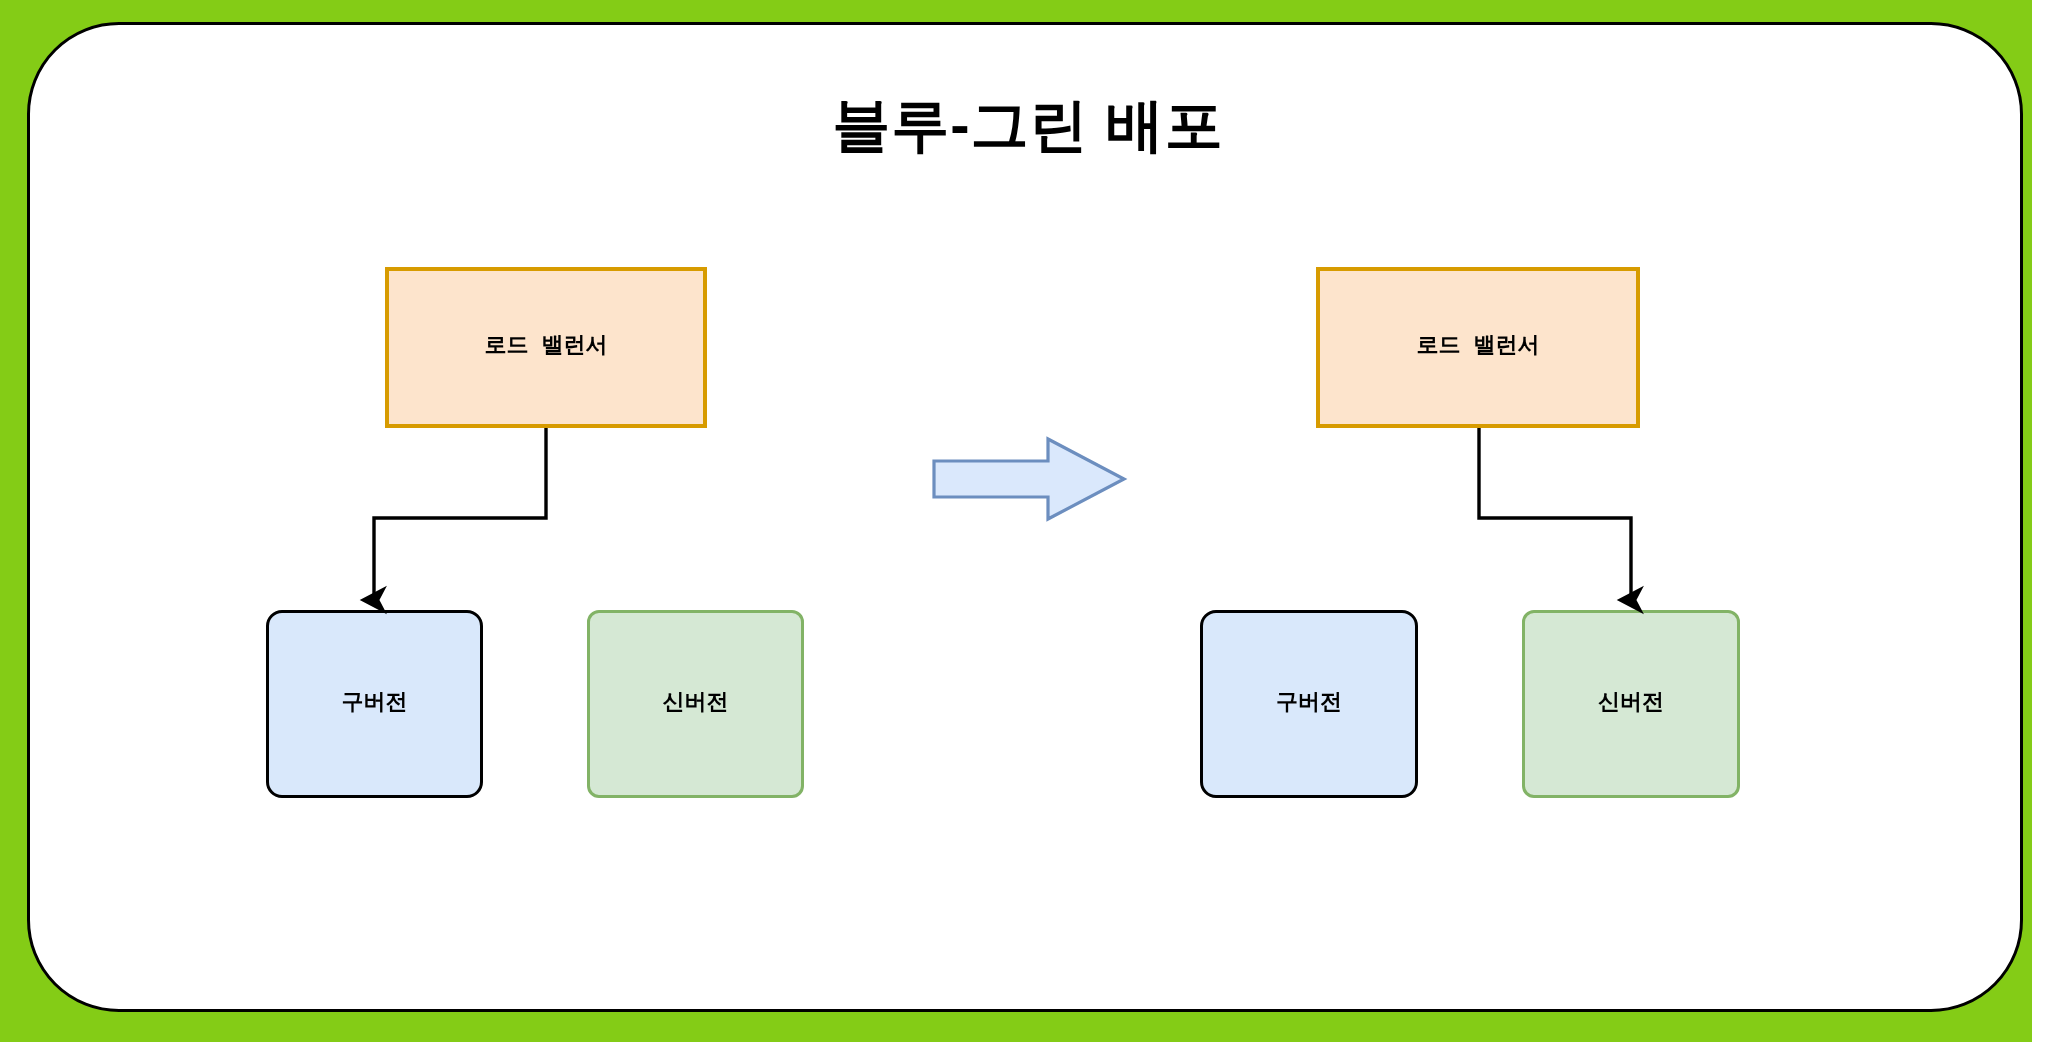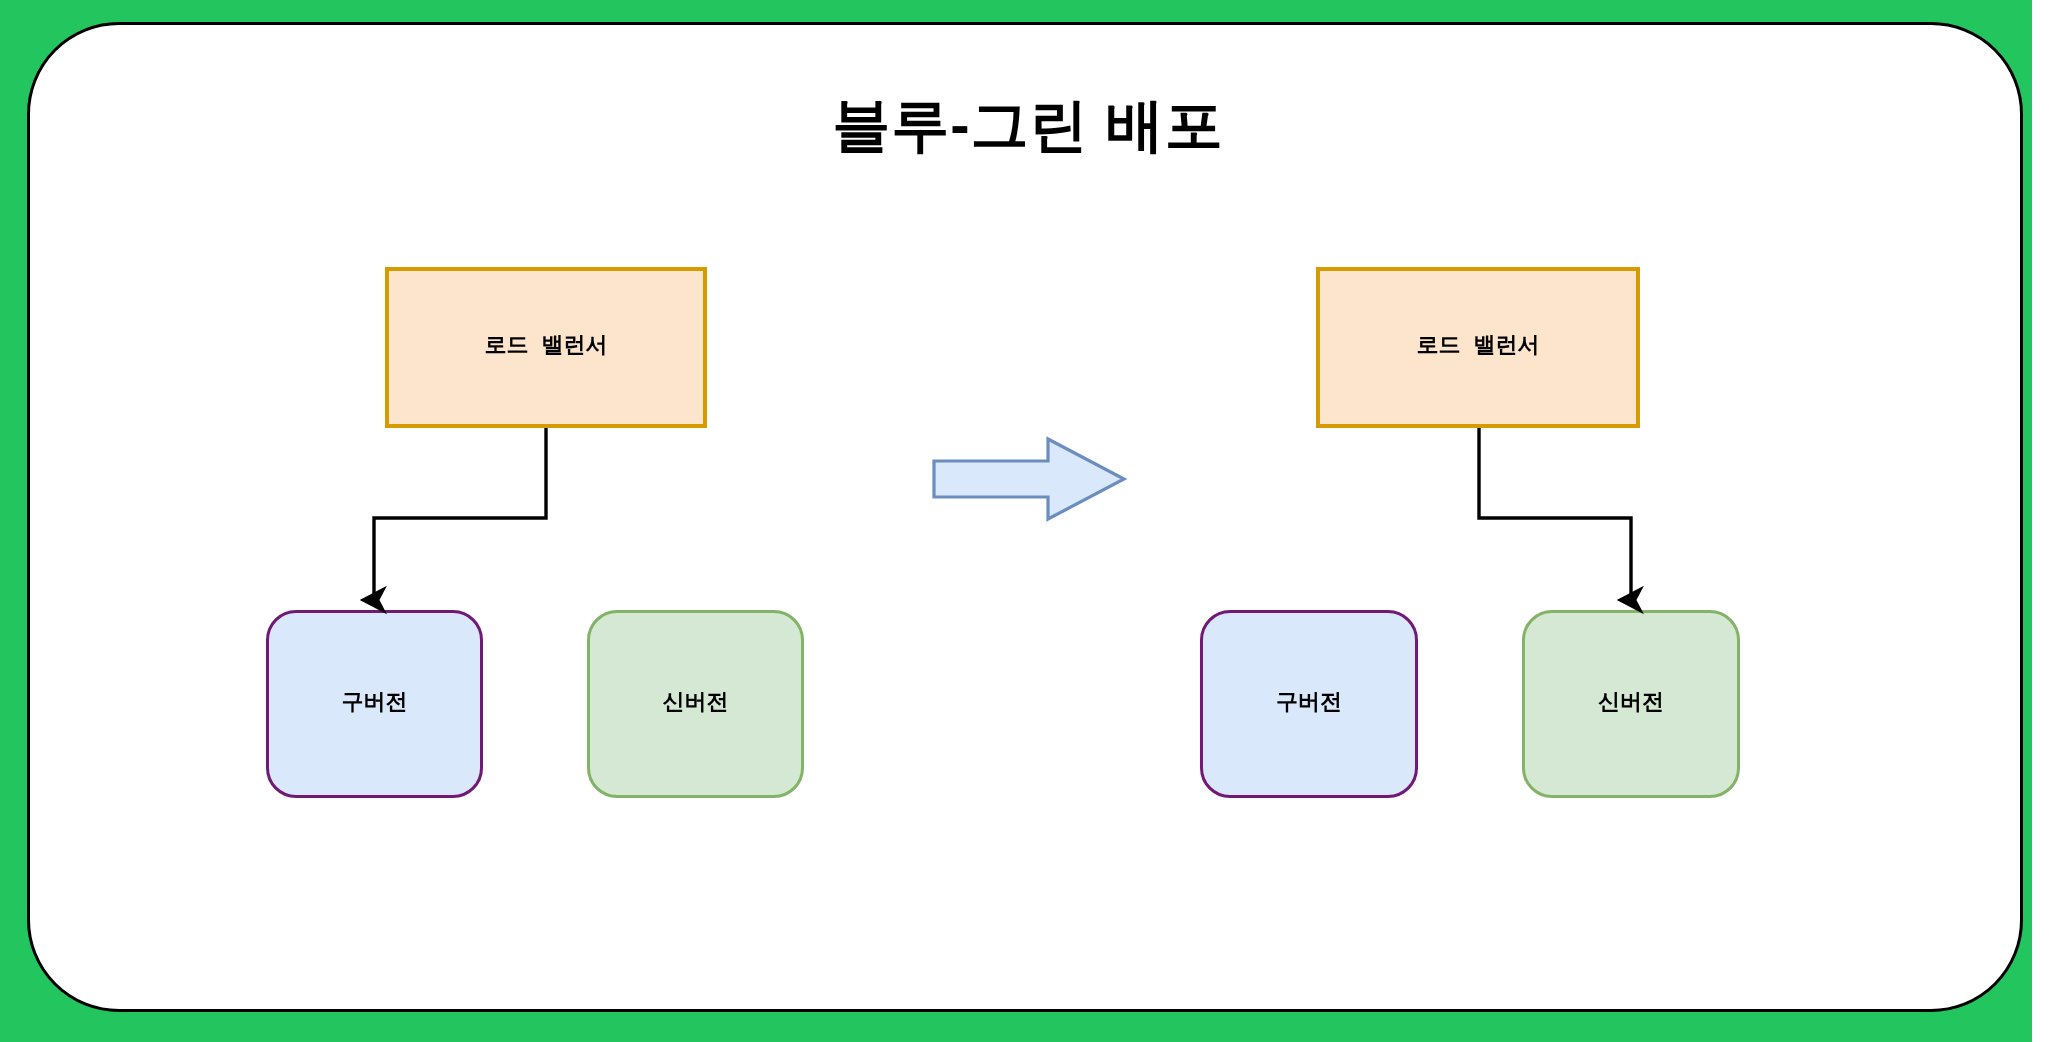--- a/index.html
+++ b/index.html
@@ -11,21 +11,21 @@
     width: 2056px;
     height: 1042px;
     font-family: "Liberation Sans", "DejaVu Sans", sans-serif;
     overflow: hidden;
   }
 
   #canvas {
     position: relative;
     width: 2032px;
     height: 1042px;
-    background: #22c55e;
+    background: #84cc16;
   }
 
   
   .outer-frame {
     position: absolute;
     left: 27px;
     top: 22px;
     width: 1996px;
     height: 990px;
     box-sizing: border-box;
@@ -65,28 +65,28 @@
   }
 
   .node-lb {
     background: #FDE4CC;
     border: 4px solid #D79B00;
     border-radius: 0;
   }
 
   .node-old {
     background: #D9E8FB;
-    border: 3px solid #701a75;
-    border-radius: 30px;
+    border: 3px solid #000000;
+    border-radius: 16px;
   }
 
   .node-new {
     background: #D5E8D4;
     border: 3px solid #82B366;
-    border-radius: 30px;
+    border-radius: 12px;
   }
 
   
   .connector-layer {
     position: absolute;
     left: 0;
     top: 0;
     width: 2056px;
     height: 1042px;
     pointer-events: none;

